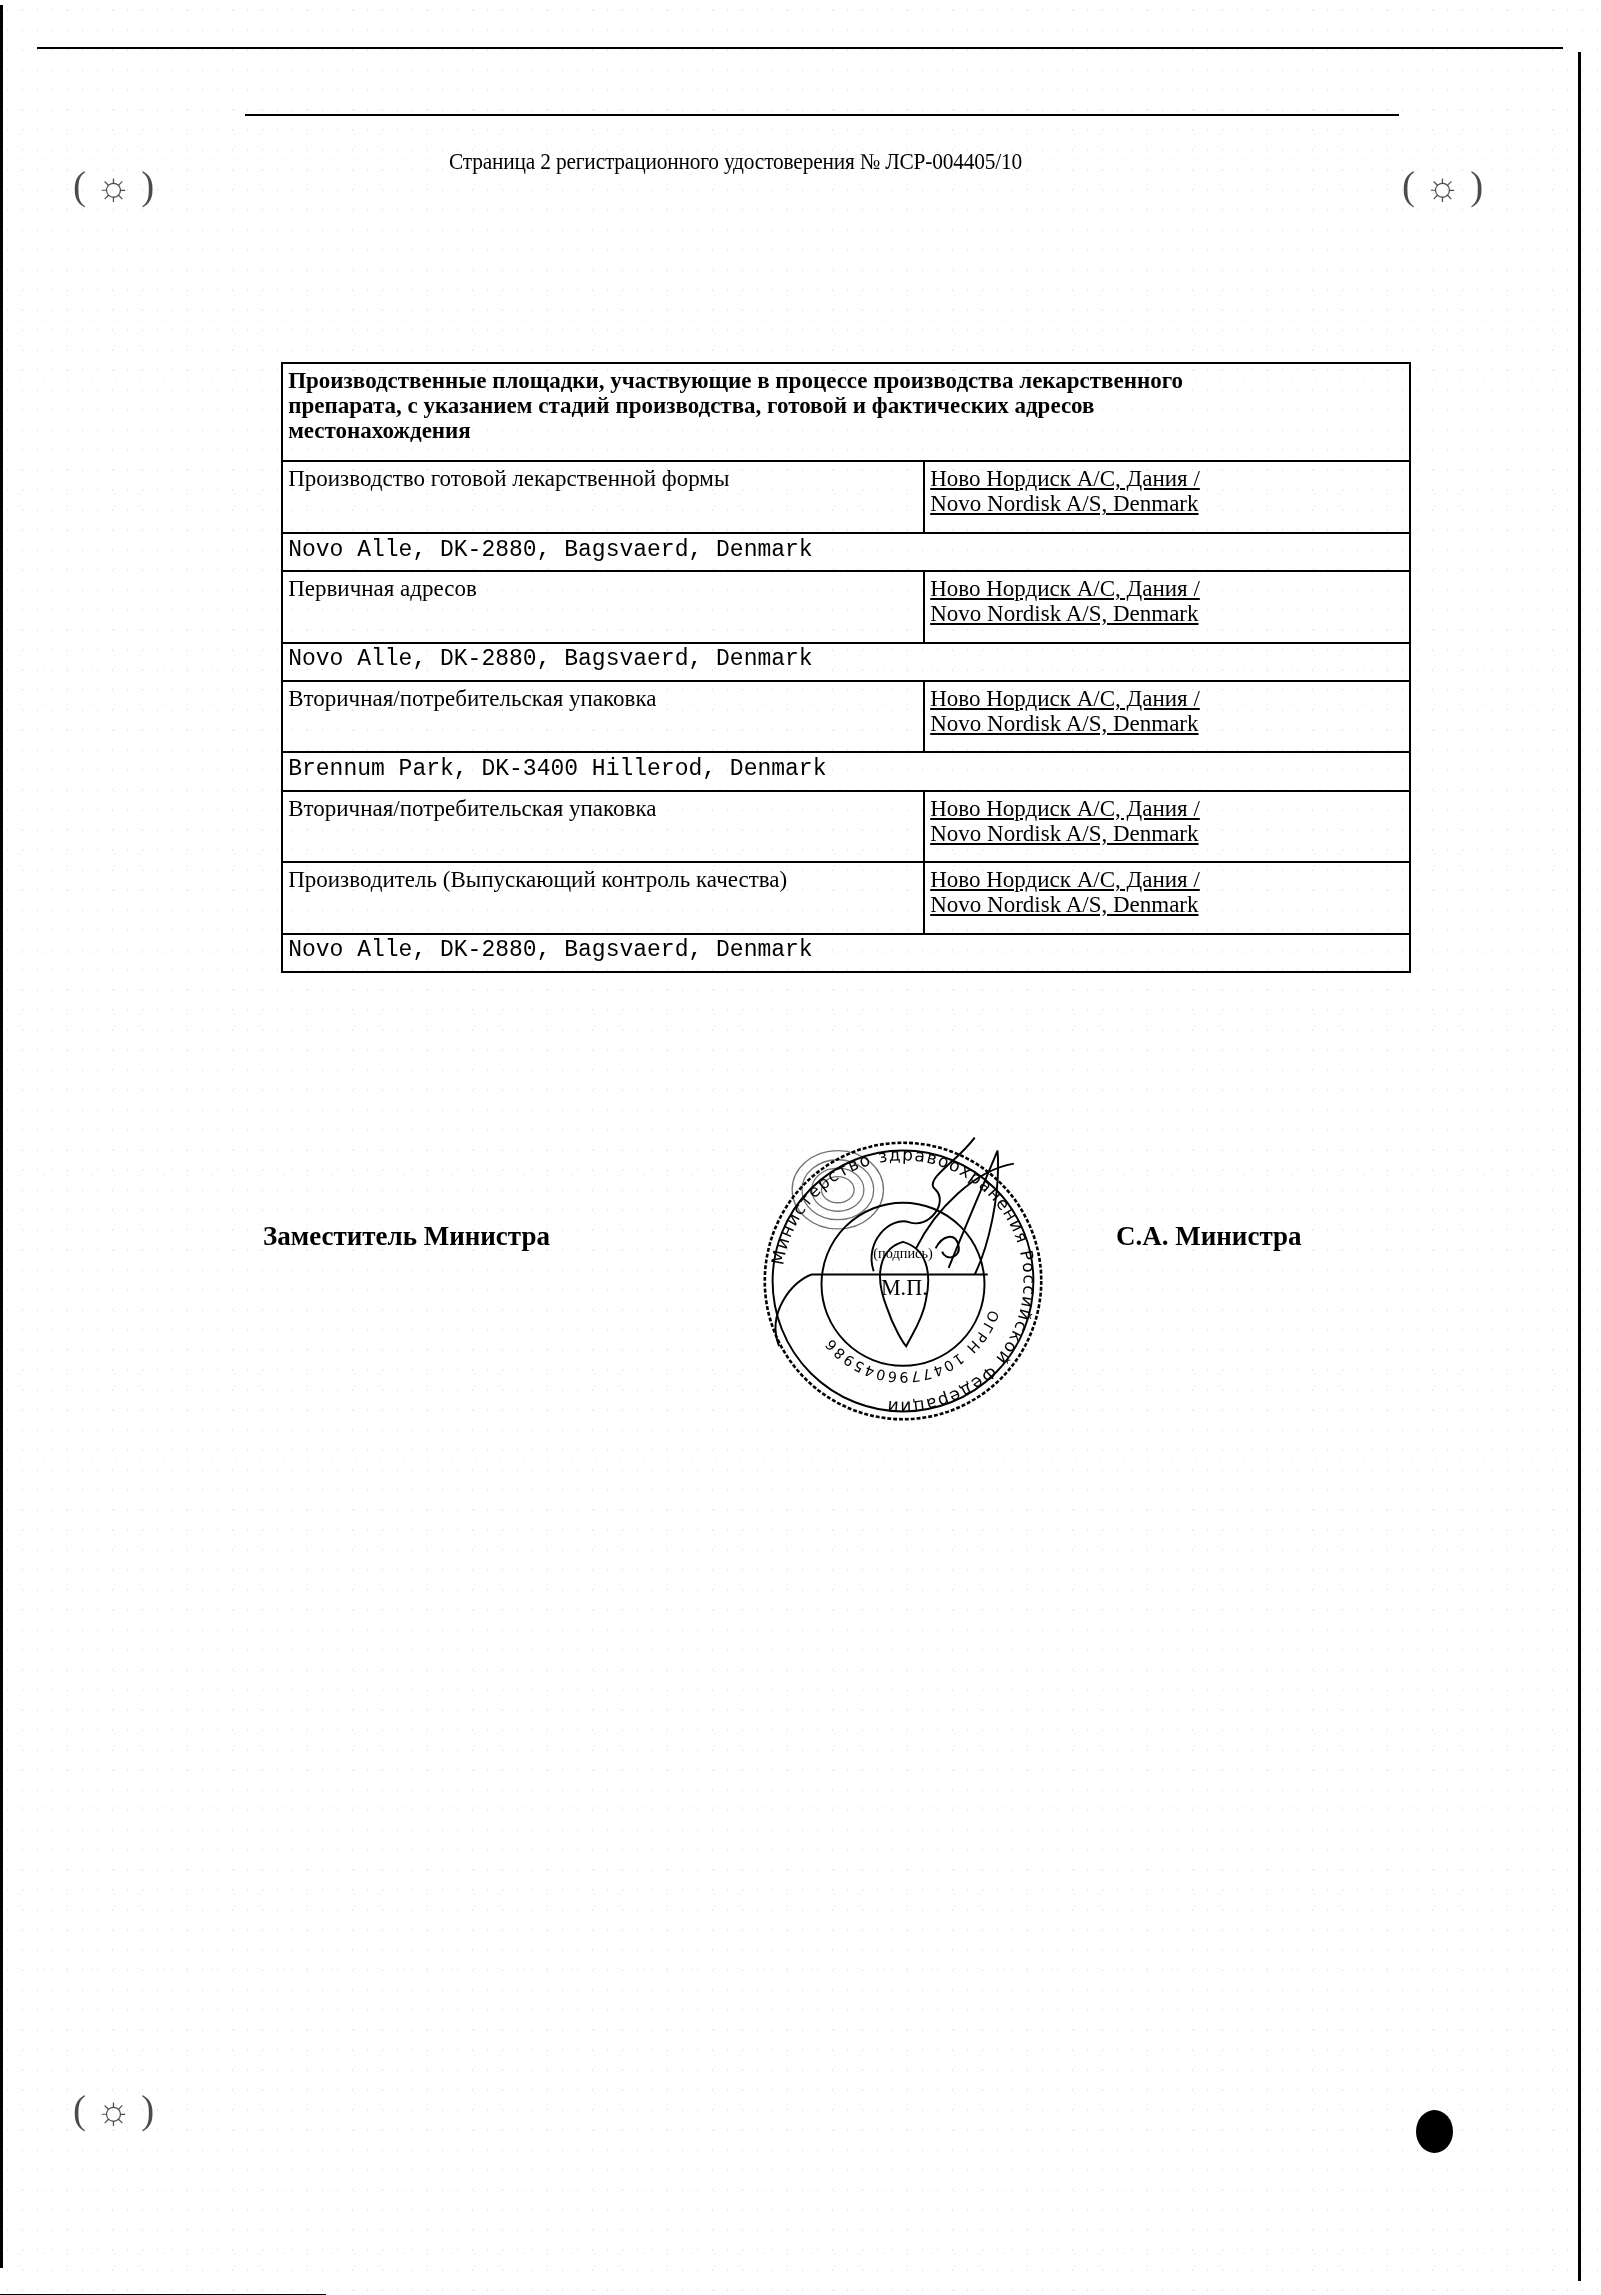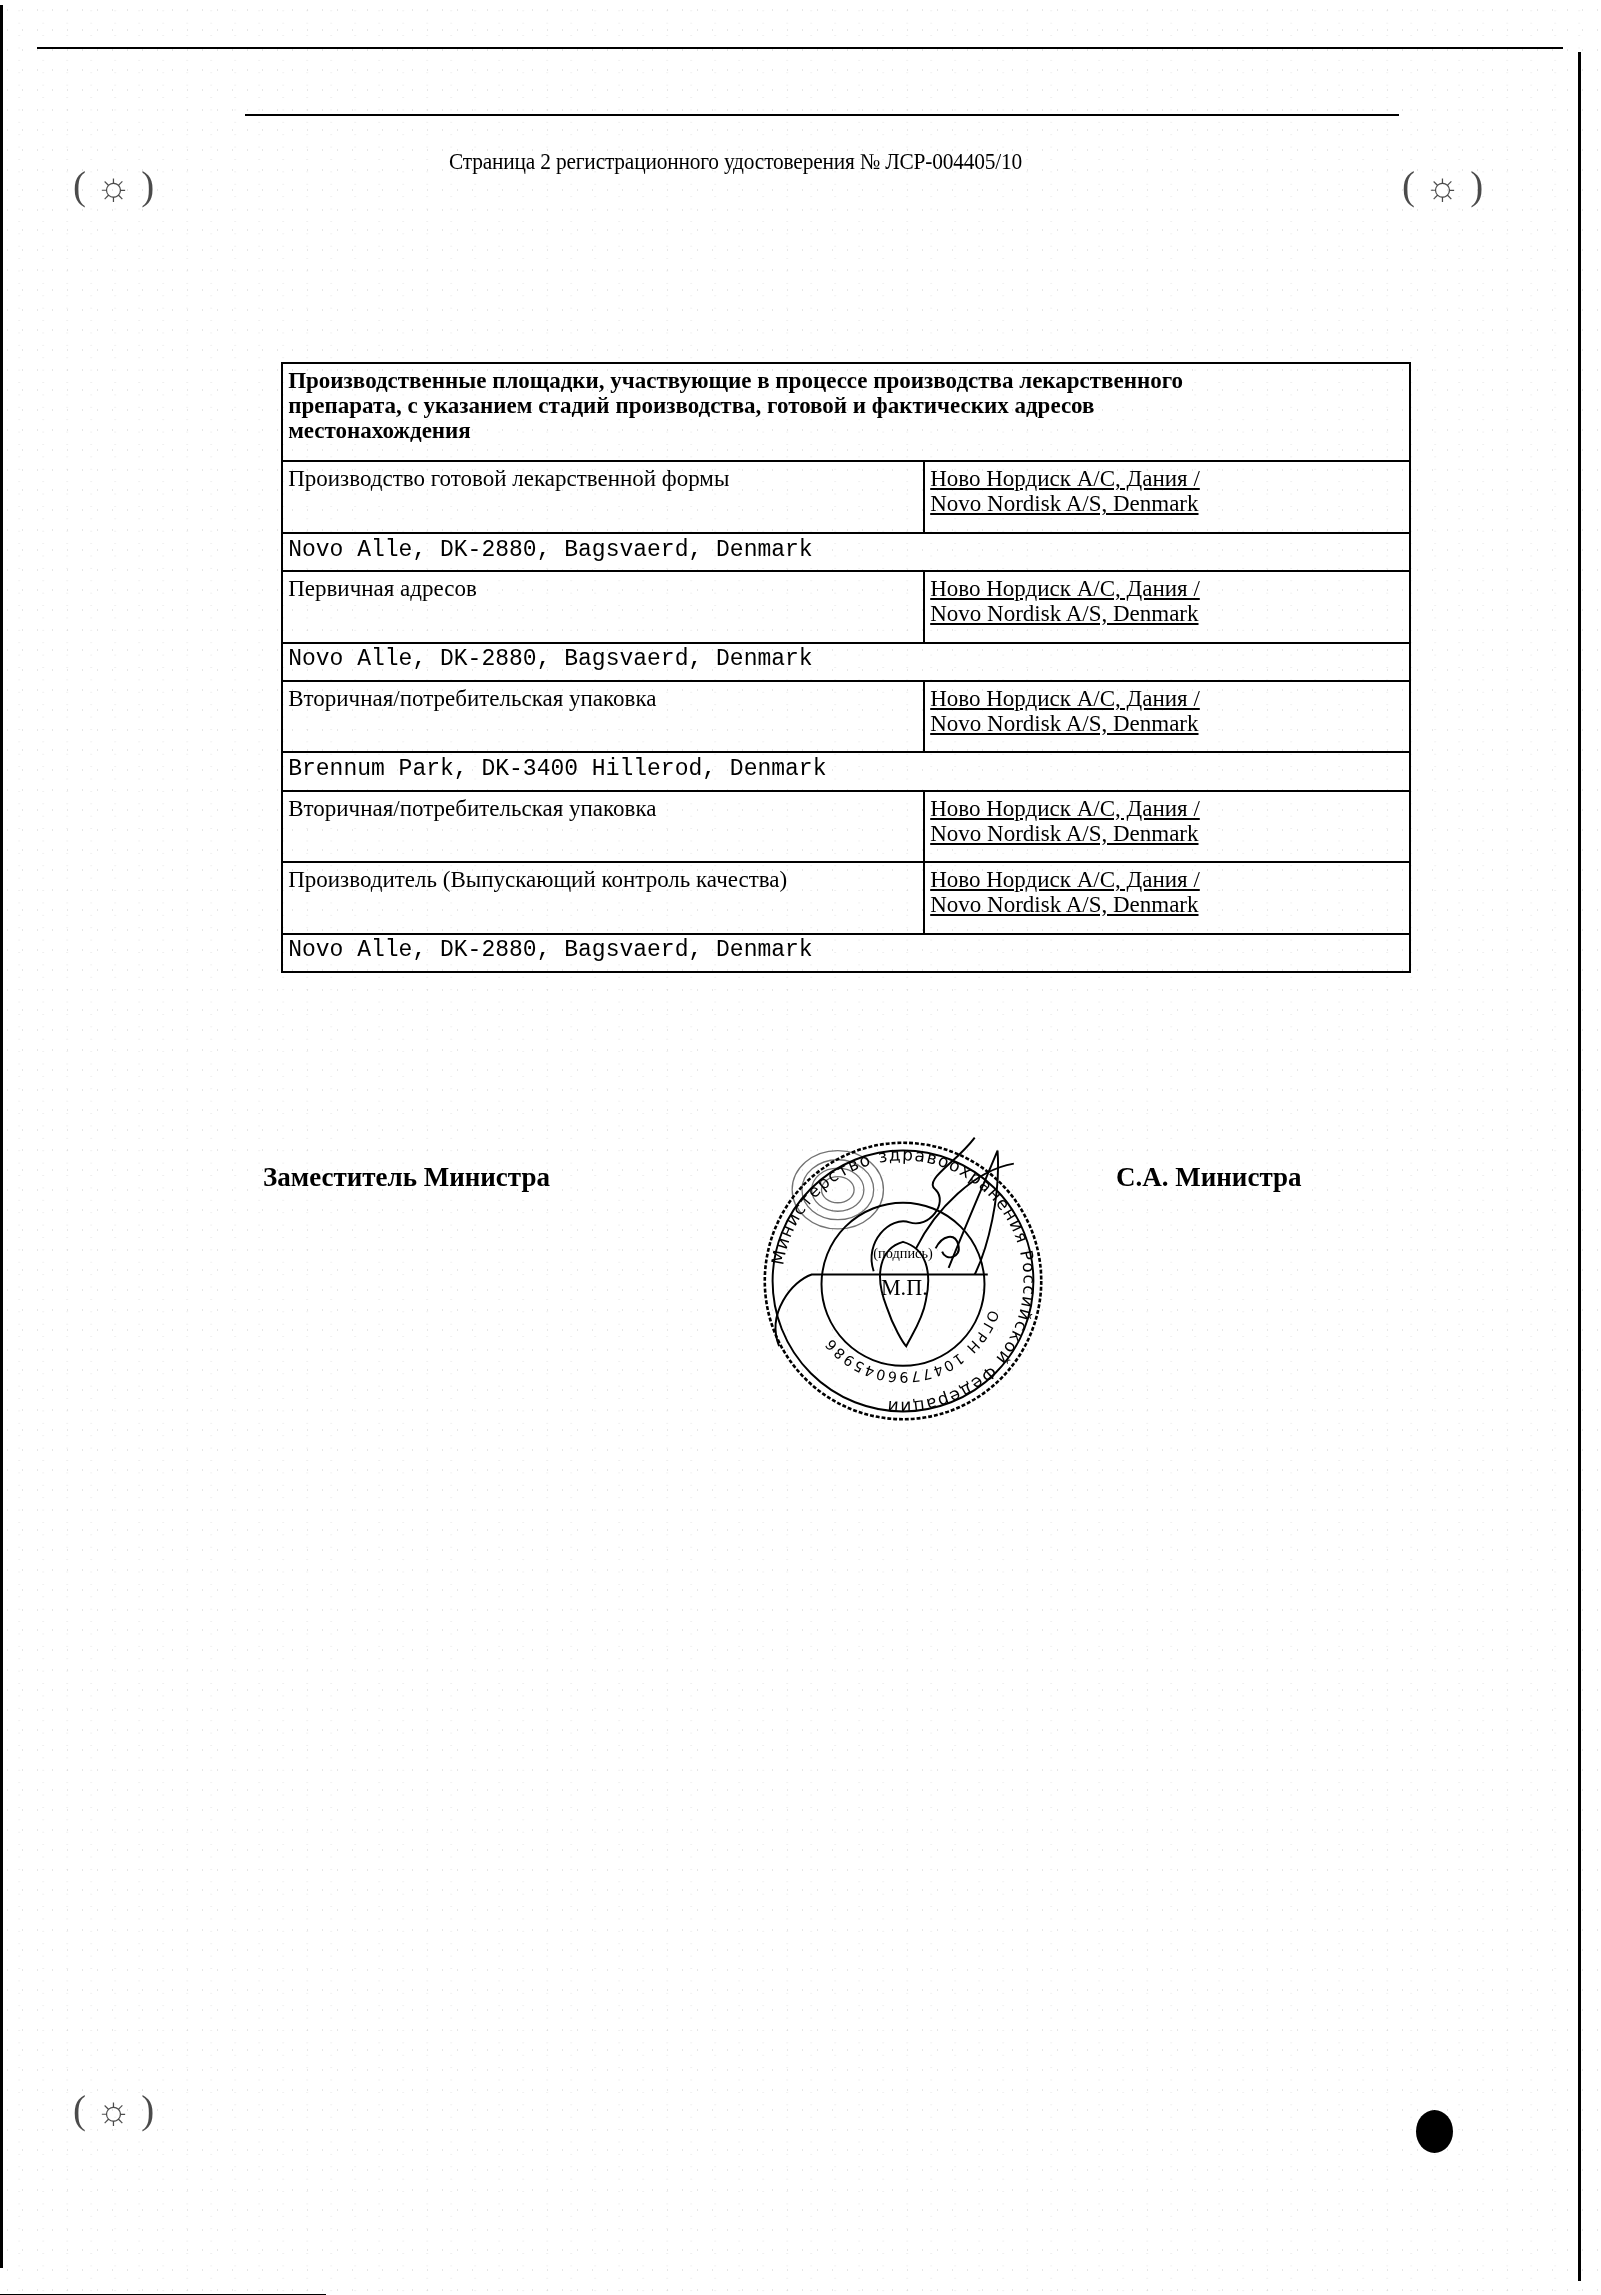--- a/index.html
+++ b/index.html
@@ -35,21 +35,21 @@
       padding: 3.9px 5.2px 6.5px 5.2px;
     }
     table.sites col.c1 { width: 642px; }
     table.sites col.c2 { width: 486px; }
     .hdr-cell { font-weight: bold; height: 86px; }
     .stage { height: 59px; }
     .addr-row td { height: 26px; padding-top: 2.6px; padding-bottom: 5.2px; font-family: Liberation Mono, monospace; }
     .mfr { height: 59px; text-decoration: underline; }
     .line { display: block; white-space: nowrap; }
     .sig-title, .sig-name {
-      position: absolute; top: 1162px; font-weight: bold; font-size: 27px;
+      position: absolute; top: 1221px; font-weight: bold; font-size: 27px;
       white-space: nowrap;
     }
     .sig-title { left: 263px; }
     .sig-name { left: 1116px; }
     .stamp {
       position: absolute; left: 740px; top: 1118px; width: 326px; height: 326px;
     }
     .dot {
       position: absolute; left: 1416px; top: 2110px; width: 37px; height: 43px;
       border-radius: 50%; background: #000;

